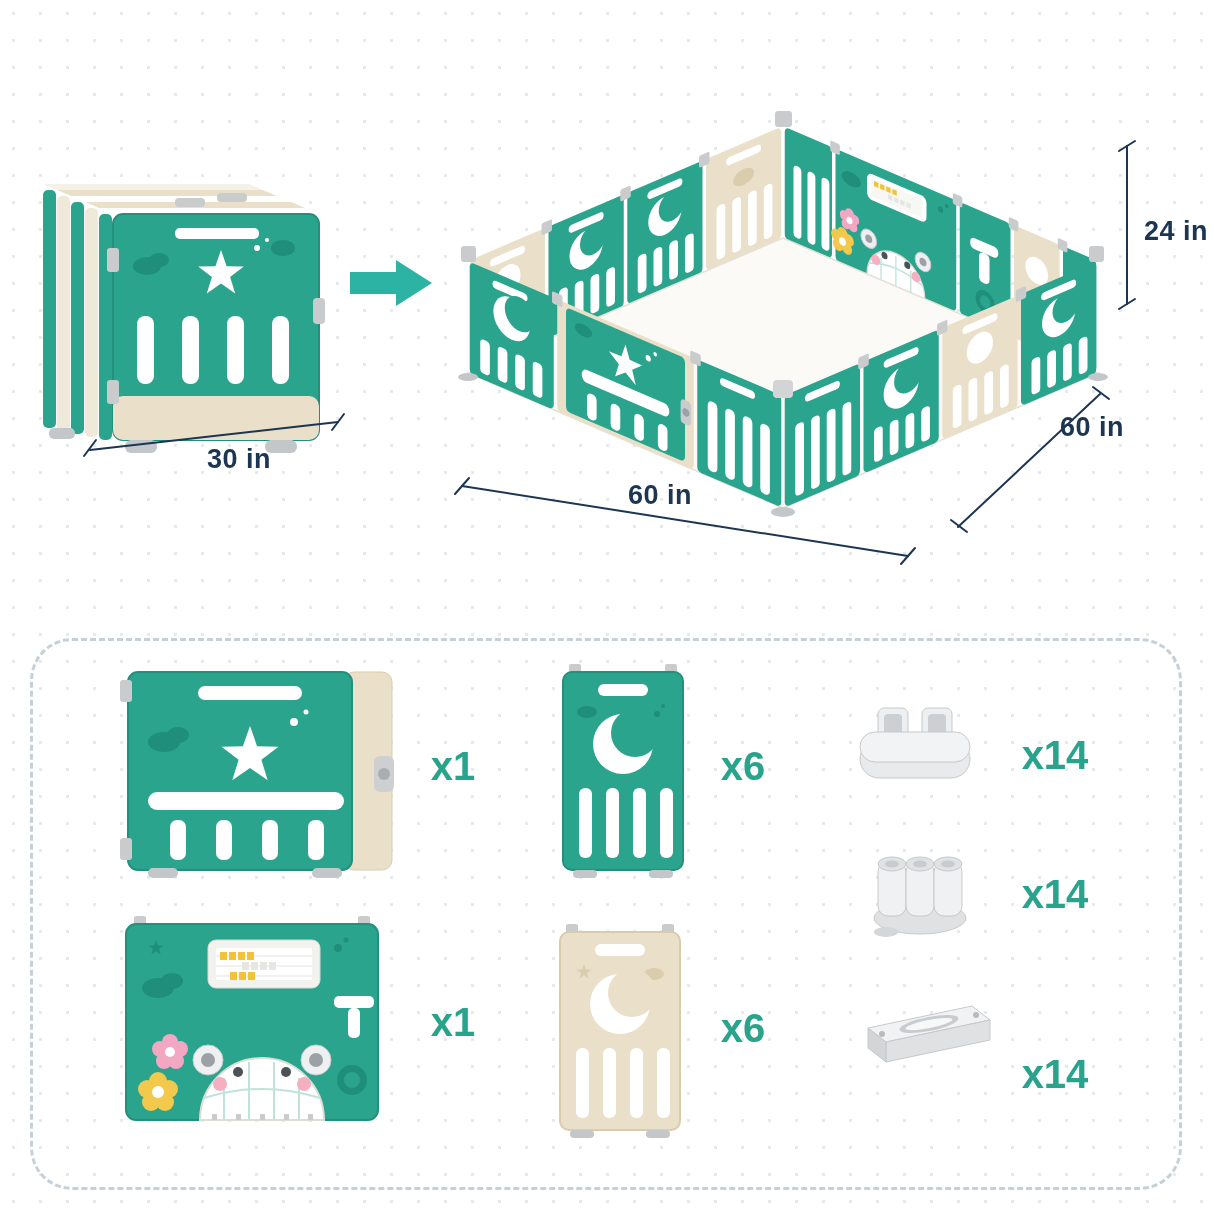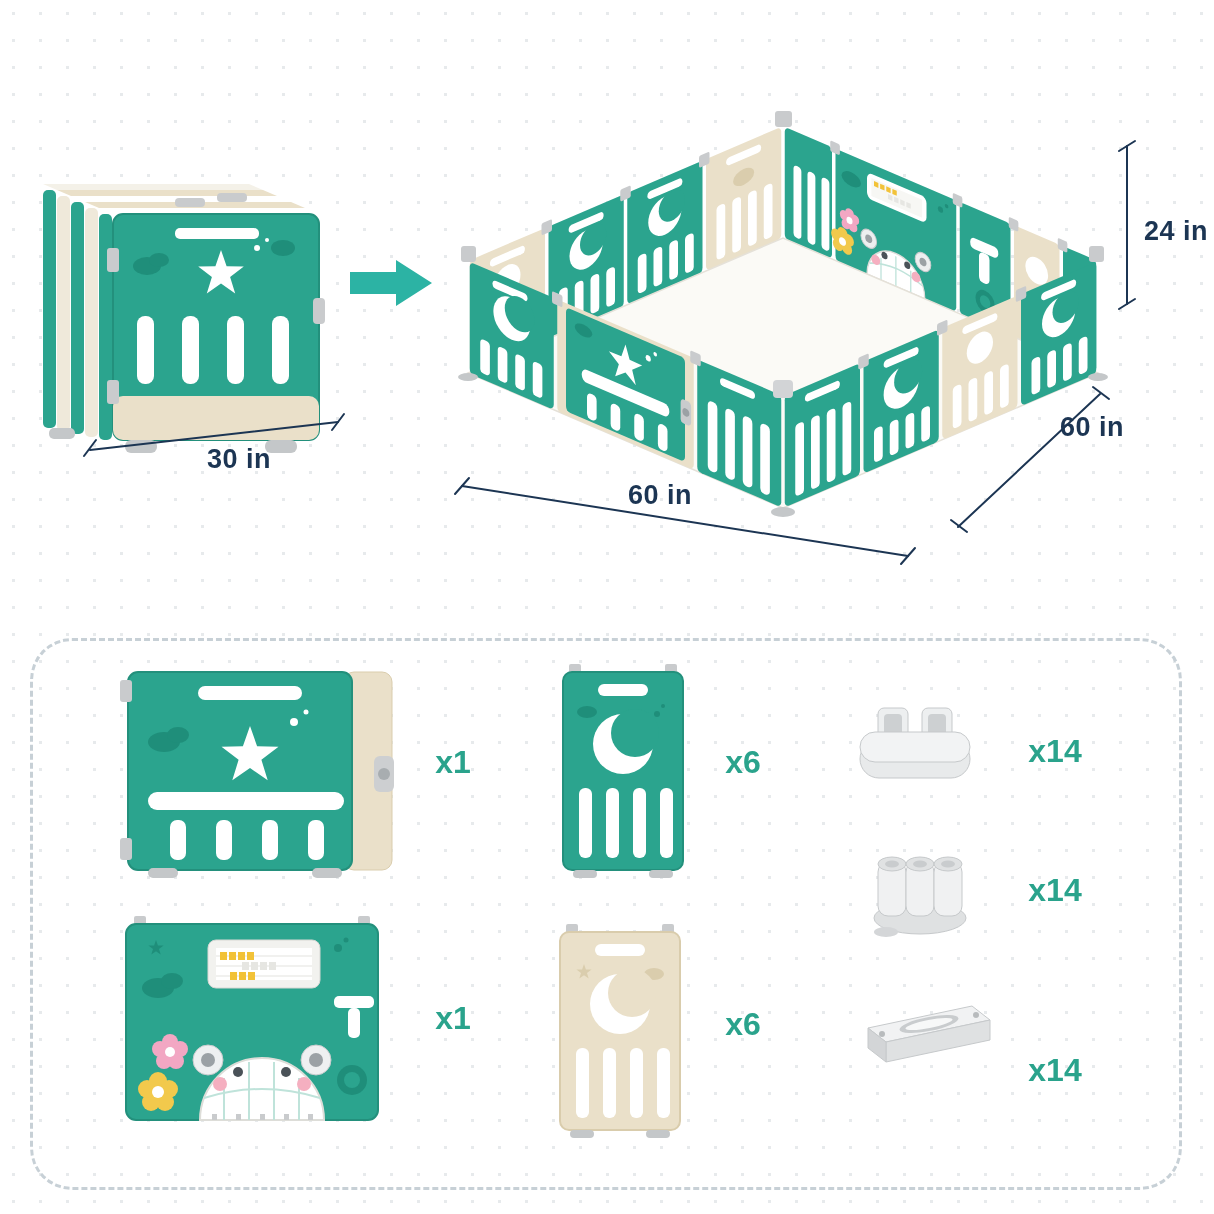--- a/index.html
+++ b/index.html
@@ -11,21 +11,21 @@
   .dot-grid {
     position:absolute; inset:0;
     background-image: radial-gradient(circle, #e7eaec 1.5px, transparent 1.7px);
     background-size: 27px 27px;
   }
   .dim-label {
     position:absolute; color:#1c3553; font-weight:600; font-size:27px;
     text-align:center; letter-spacing:0.5px; white-space:nowrap;
   }
   .qty-label {
-    position:absolute; color:#2aa38c; font-weight:700; font-size:32px;
+    position:absolute; color:#2aa38c; font-weight:700; font-size:40px;
     text-align:center; white-space:nowrap;
   }
   .parts-box {
     position:absolute; left:30px; top:638px; width:1152px; height:552px;
     border:3px dashed #c7d0d6; border-radius:42px;
   }
   svg { display:block; position:absolute; }
 </style>
 </head>
 <body>

